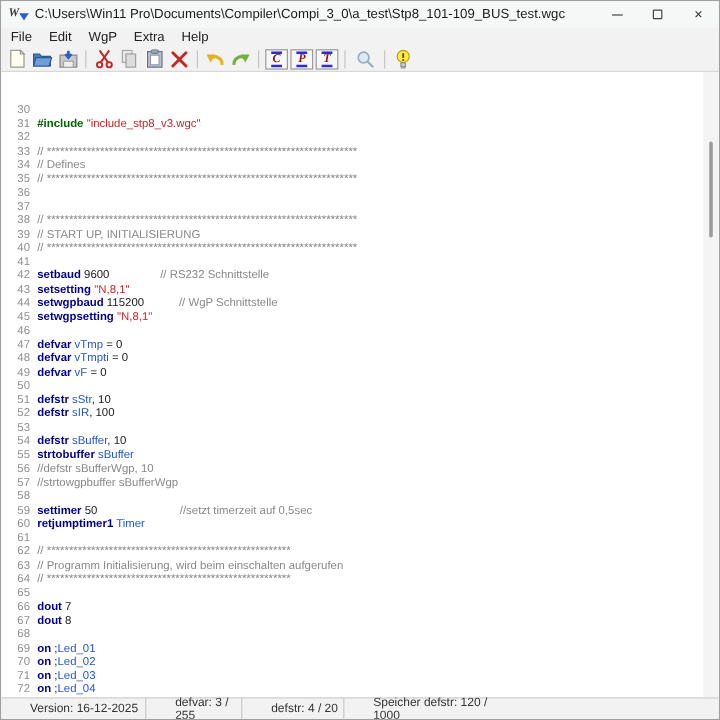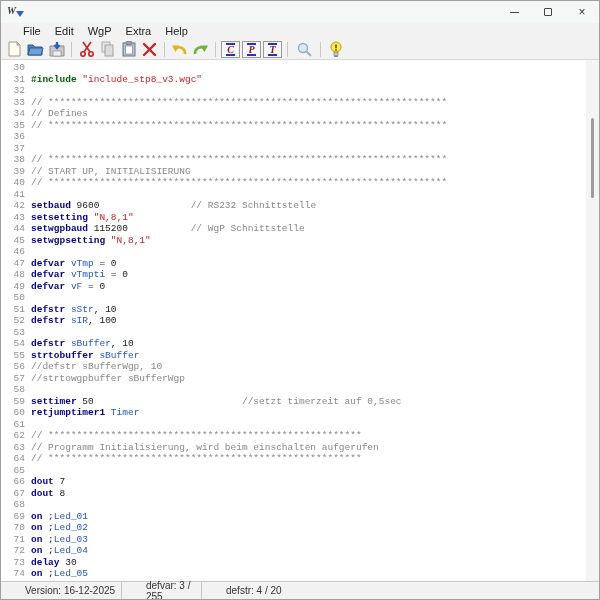--- a/index.html
+++ b/index.html
@@ -12,33 +12,33 @@
   .app-icon .w { font:italic bold 10px "Liberation Serif", serif; color:#3a3a3a; position:absolute; left:0; top:0; }
   .app-icon .tri { position:absolute; left:9px; top:6px; width:0; height:0; border-left:4px solid transparent; border-right:4px solid transparent; border-top:6px solid #2a5fd0; }
   .title-text { font-size:11px; color:#1b1b1b; margin-left:6px; white-space:nowrap; overflow:hidden; }
   .win-controls { margin-left:auto; display:flex; height:100%; }
   .win-btn { width:34px; height:100%; display:flex; align-items:center; justify-content:center; color:#444; }
   .glyph-min { width:9px; height:1px; background:#444; display:block; }
   .glyph-max { width:8px; height:8px; border:1px solid #444; border-radius:1px; display:block; }
   .glyph-close { font-size:12px; line-height:1; color:#333; }
 
   
-  .menubar { height:16px; background:#f1f2f1; display:flex; align-items:center; padding-left:15px; flex:0 0 auto; }
+  .menubar { height:16px; background:#f1f2f1; display:flex; align-items:center; padding-left:1px; flex:0 0 auto; }
   .menu-item { font-size:11px; color:#222; padding:1px 7px; }
 
   
   .toolbar { height:21px; background:#f1f2f1; border-bottom:1px solid #d8d8d8; display:flex; align-items:center; padding-left:3px; flex:0 0 auto; }
   .tbtn { width:21px; height:19px; display:flex; align-items:center; justify-content:center; }
   .tsep { width:1px; height:15px; background:#c6c6c6; margin:0 4px; }
   .ltr-btn { width:19px; height:17px; border:1px solid #9a9a9a; background:#f7f7f7; display:flex; align-items:center; justify-content:center; margin:0 1px; }
   .ltr { font:italic bold 10px "Liberation Serif", serif; color:#8b1515; border-top:2px dashed #2b2bd0; border-bottom:2px dashed #2b2bd0; padding:0 1px; line-height:9px; }
 
   
   .editor { flex:1 1 auto; background:#fff; position:relative; overflow:hidden; }
-  .code-pane { position:absolute; inset:0; padding:2px 14px 0 4px; overflow:hidden; font-family:Liberation Mono, monospace; font-size:9.5px; line-height:11.5px; white-space:pre; }
+  .code-pane { position:absolute; inset:0; padding:2px 14px 0 4px; overflow:hidden; font-family:Liberation Sans, sans-serif; font-size:9.5px; line-height:11.5px; white-space:pre;margin-top:24px; }
   .line { height:11.5px; }
   .ln { display:inline-block; width:20px; text-align:right; margin-right:6px; color:#909090; }
   .kw  { color:#00008b; font-weight:bold; }
   .id  { color:#2255cc; }
   .str { color:#cc2222; }
   .com { color:#888888; }
   .pre { color:#006400; font-weight:bold; }
   .pl  { color:#1a1a1a;text-align:center; }
   .vscroll { position:absolute; top:0; right:0; width:13px; height:100%; background:#f4f4f4; }
   .vthumb { position:absolute; top:58px; left:5px; width:3px; height:80px; background:#9c9c9c; border-radius:2px; }
@@ -58,20 +58,21 @@
 </head>
 <body>
 
 <div class="window">
 
   <div class="titlebar">
     <span class="app-icon">
         <span class="w">W</span>
         <span class="tri"></span>
       </span>
+    <span class="title-text">C:\Users\Win11 Pro\Documents\Compiler\Compi_3_0\a_test\Stp8_101-109_BUS_test.wgc</span>
     <div class="win-controls">
       <div class="win-btn">
           <span class="glyph-min"></span>
         </div>
       <div class="win-btn">
           <span class="glyph-max"></span>
         </div>
       <div class="win-btn">
           <span class="glyph-close">×</span>
         </div>
@@ -178,15 +179,16 @@
     <div class="code-pane" id="code"><div class="line"><span class="ln">30</span></div><div class="line"><span class="ln">31</span><span class="pre">#include</span><span class="pl"> </span><span class="str">"include_stp8_v3.wgc"</span></div><div class="line"><span class="ln">32</span></div><div class="line"><span class="ln">33</span><span class="com">// **********************************************************************</span></div><div class="line"><span class="ln">34</span><span class="com">// Defines</span></div><div class="line"><span class="ln">35</span><span class="com">// **********************************************************************</span></div><div class="line"><span class="ln">36</span></div><div class="line"><span class="ln">37</span></div><div class="line"><span class="ln">38</span><span class="com">// **********************************************************************</span></div><div class="line"><span class="ln">39</span><span class="com">// START UP, INITIALISIERUNG</span></div><div class="line"><span class="ln">40</span><span class="com">// **********************************************************************</span></div><div class="line"><span class="ln">41</span></div><div class="line"><span class="ln">42</span><span class="kw">setbaud</span><span class="pl"> 9600                </span><span class="com">// RS232 Schnittstelle</span></div><div class="line"><span class="ln">43</span><span class="kw">setsetting</span><span class="pl"> </span><span class="str">"N,8,1"</span></div><div class="line"><span class="ln">44</span><span class="kw">setwgpbaud</span><span class="pl"> 115200           </span><span class="com">// WgP Schnittstelle</span></div><div class="line"><span class="ln">45</span><span class="kw">setwgpsetting</span><span class="pl"> </span><span class="str">"N,8,1"</span></div><div class="line"><span class="ln">46</span></div><div class="line"><span class="ln">47</span><span class="kw">defvar</span><span class="pl"> </span><span class="id">vTmp</span><span class="pl"> = 0</span></div><div class="line"><span class="ln">48</span><span class="kw">defvar</span><span class="pl"> </span><span class="id">vTmpti</span><span class="pl"> = 0</span></div><div class="line"><span class="ln">49</span><span class="kw">defvar</span><span class="pl"> </span><span class="id">vF</span><span class="pl"> = 0</span></div><div class="line"><span class="ln">50</span></div><div class="line"><span class="ln">51</span><span class="kw">defstr</span><span class="pl"> </span><span class="id">sStr</span><span class="pl">, 10</span></div><div class="line"><span class="ln">52</span><span class="kw">defstr</span><span class="pl"> </span><span class="id">sIR</span><span class="pl">, 100</span></div><div class="line"><span class="ln">53</span></div><div class="line"><span class="ln">54</span><span class="kw">defstr</span><span class="pl"> </span><span class="id">sBuffer</span><span class="pl">, 10</span></div><div class="line"><span class="ln">55</span><span class="kw">strtobuffer</span><span class="pl"> </span><span class="id">sBuffer</span></div><div class="line"><span class="ln">56</span><span class="com">//defstr sBufferWgp, 10</span></div><div class="line"><span class="ln">57</span><span class="com">//strtowgpbuffer sBufferWgp</span></div><div class="line"><span class="ln">58</span></div><div class="line"><span class="ln">59</span><span class="kw">settimer</span><span class="pl"> 50                          </span><span class="com">//setzt timerzeit auf 0,5sec</span></div><div class="line"><span class="ln">60</span><span class="kw">retjumptimer1</span><span class="pl"> </span><span class="id">Timer</span></div><div class="line"><span class="ln">61</span></div><div class="line"><span class="ln">62</span><span class="com">// *******************************************************</span></div><div class="line"><span class="ln">63</span><span class="com">// Programm Initialisierung, wird beim einschalten aufgerufen</span></div><div class="line"><span class="ln">64</span><span class="com">// *******************************************************</span></div><div class="line"><span class="ln">65</span></div><div class="line"><span class="ln">66</span><span class="kw">dout</span><span class="pl"> 7</span></div><div class="line"><span class="ln">67</span><span class="kw">dout</span><span class="pl"> 8</span></div><div class="line"><span class="ln">68</span></div><div class="line"><span class="ln">69</span><span class="kw">on</span><span class="pl"> ;</span><span class="id">Led_01</span></div><div class="line"><span class="ln">70</span><span class="kw">on</span><span class="pl"> ;</span><span class="id">Led_02</span></div><div class="line"><span class="ln">71</span><span class="kw">on</span><span class="pl"> ;</span><span class="id">Led_03</span></div><div class="line"><span class="ln">72</span><span class="kw">on</span><span class="pl"> ;</span><span class="id">Led_04</span></div><div class="line"><span class="ln">73</span><span class="kw">delay</span><span class="pl"> 30</span></div><div class="line"><span class="ln">74</span><span class="kw">on</span><span class="pl"> ;</span><span class="id">Led_05</span></div><div class="line"><span class="ln">75</span><span class="kw">on</span><span class="pl"> ;</span><span class="id">Led_06</span></div></div>
     <div class="vscroll">
       <div class="vthumb"></div>
     </div>
   </div>
 
   <div class="statusbar" id="statusbar">
       <div class="status-cell">Version: 16-12-2025</div>
       <div class="status-cell">defvar: 3 / 255</div>
       <div class="status-cell">defstr: 4 / 20</div>
+      <div class="status-cell">Speicher defstr: 120 / 1000</div>
     </div>
 
 </div>
 
 </body></html>

